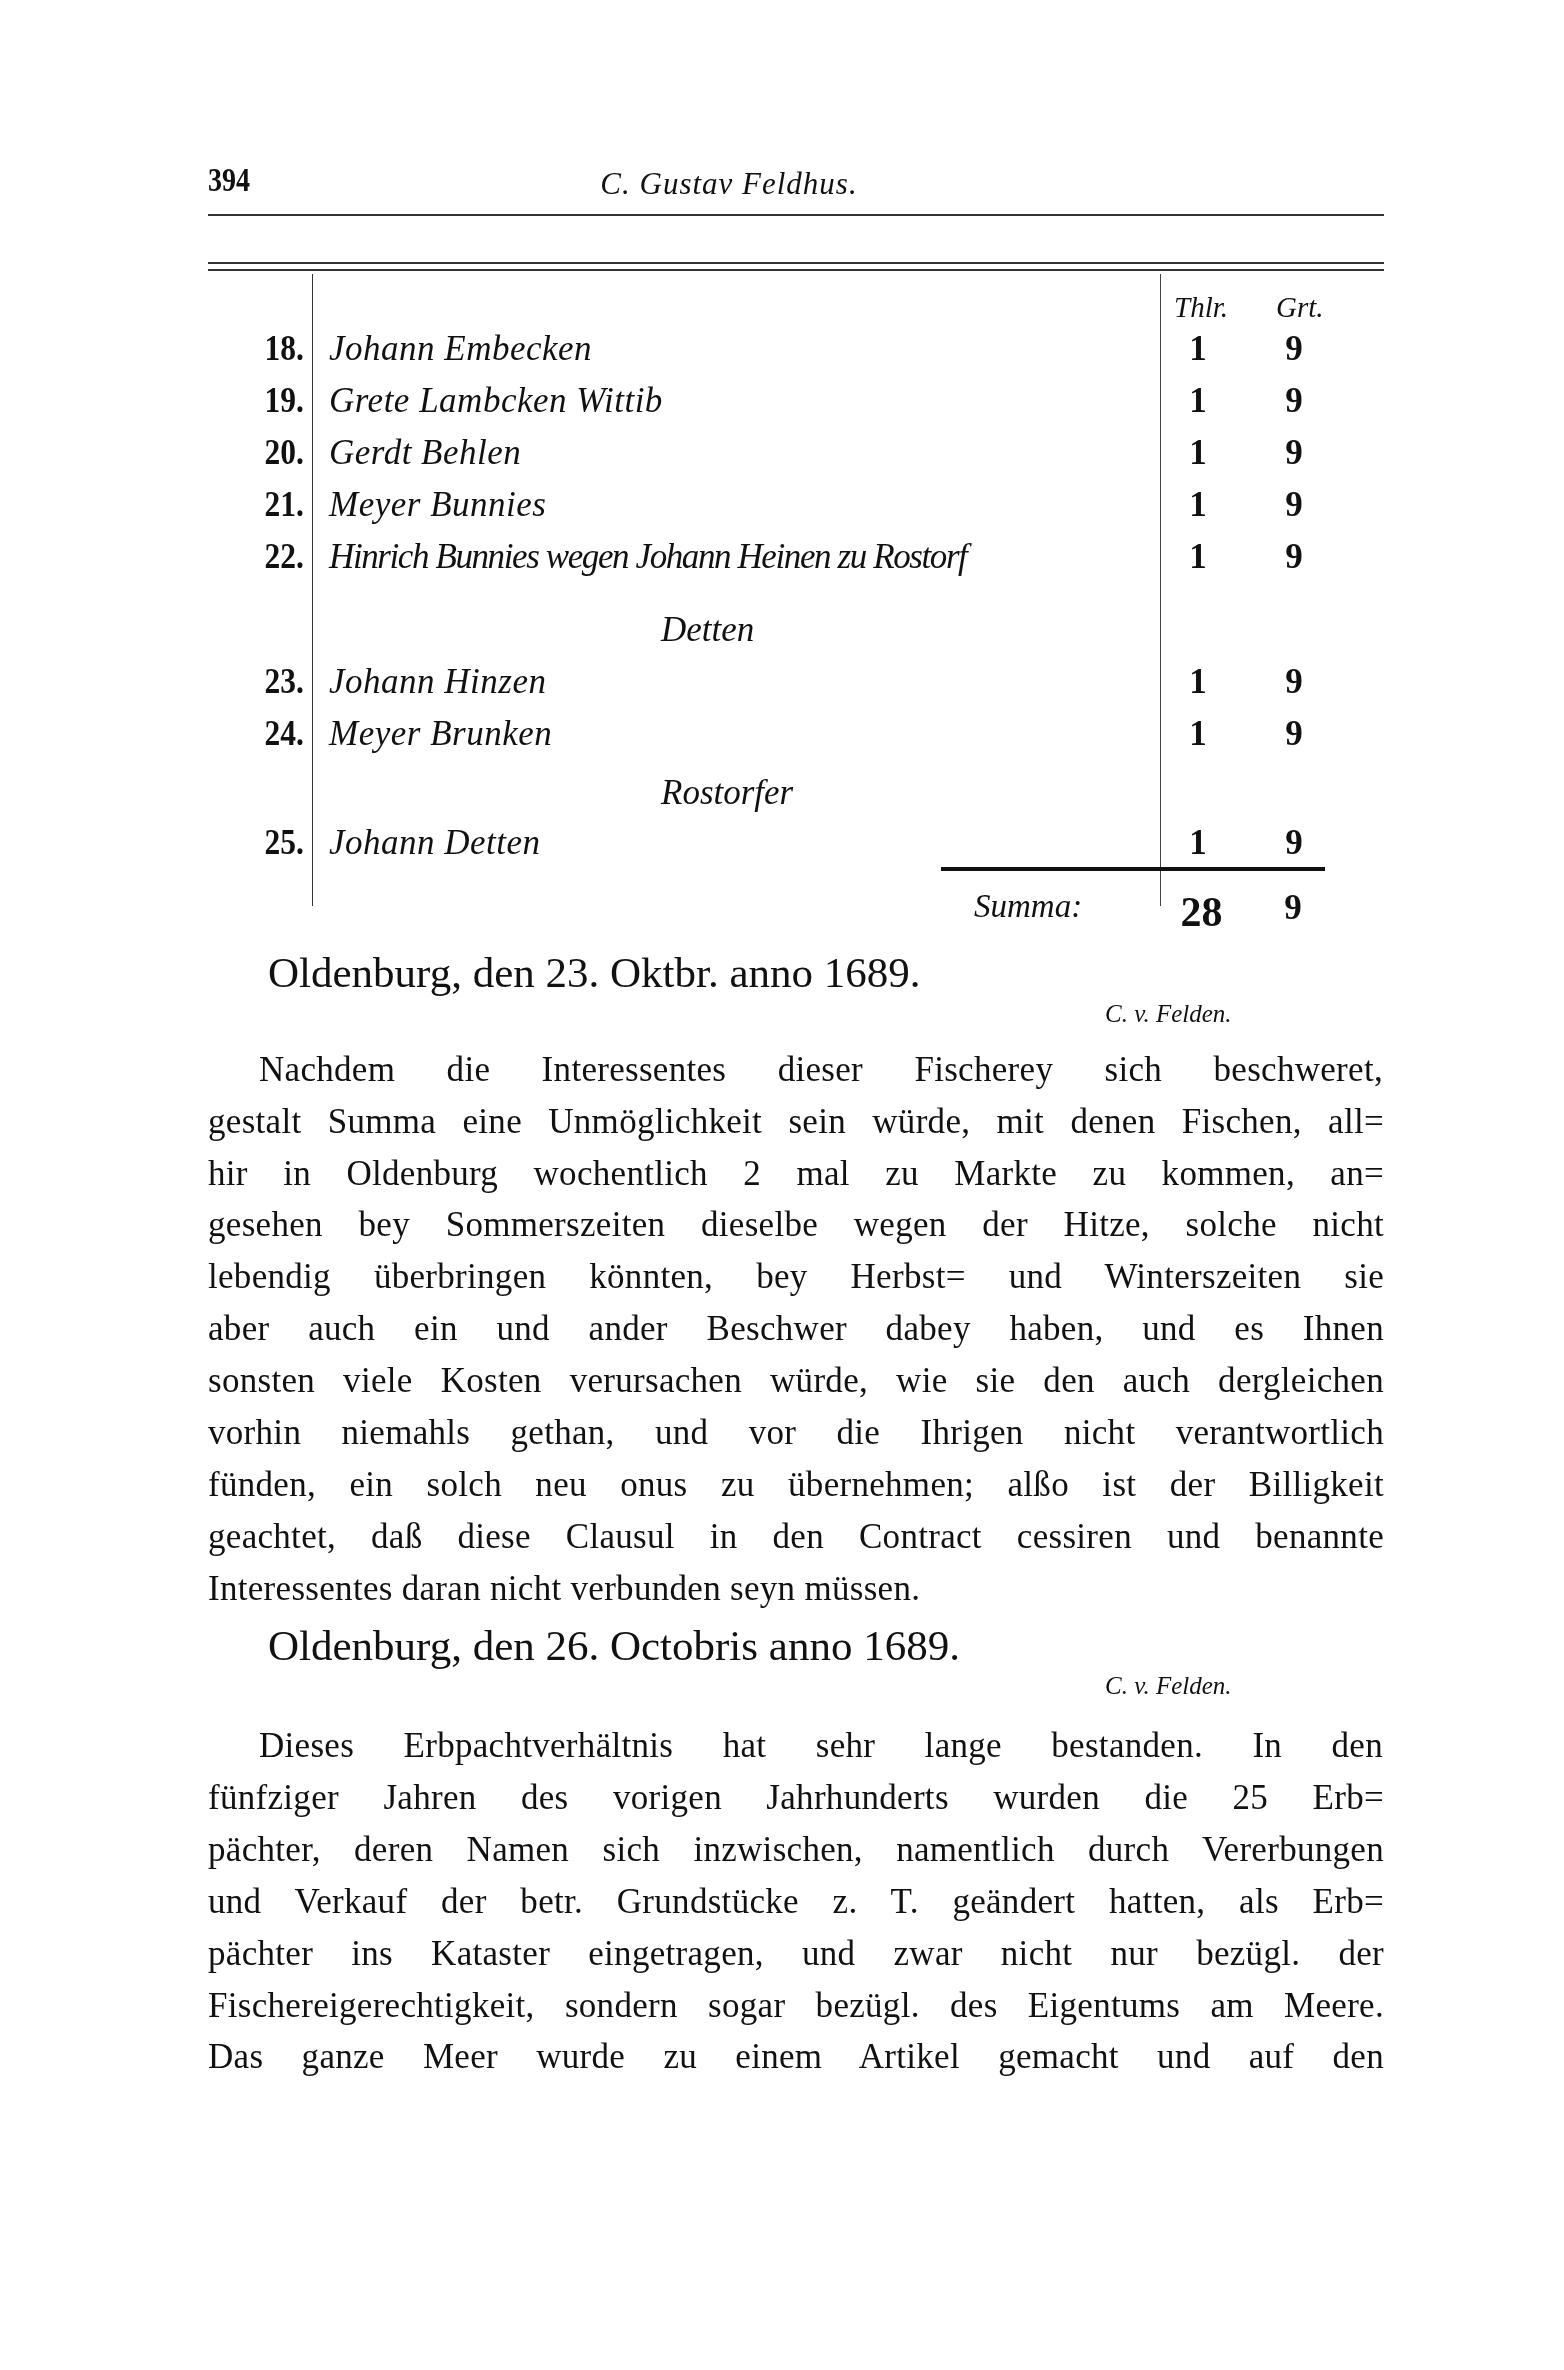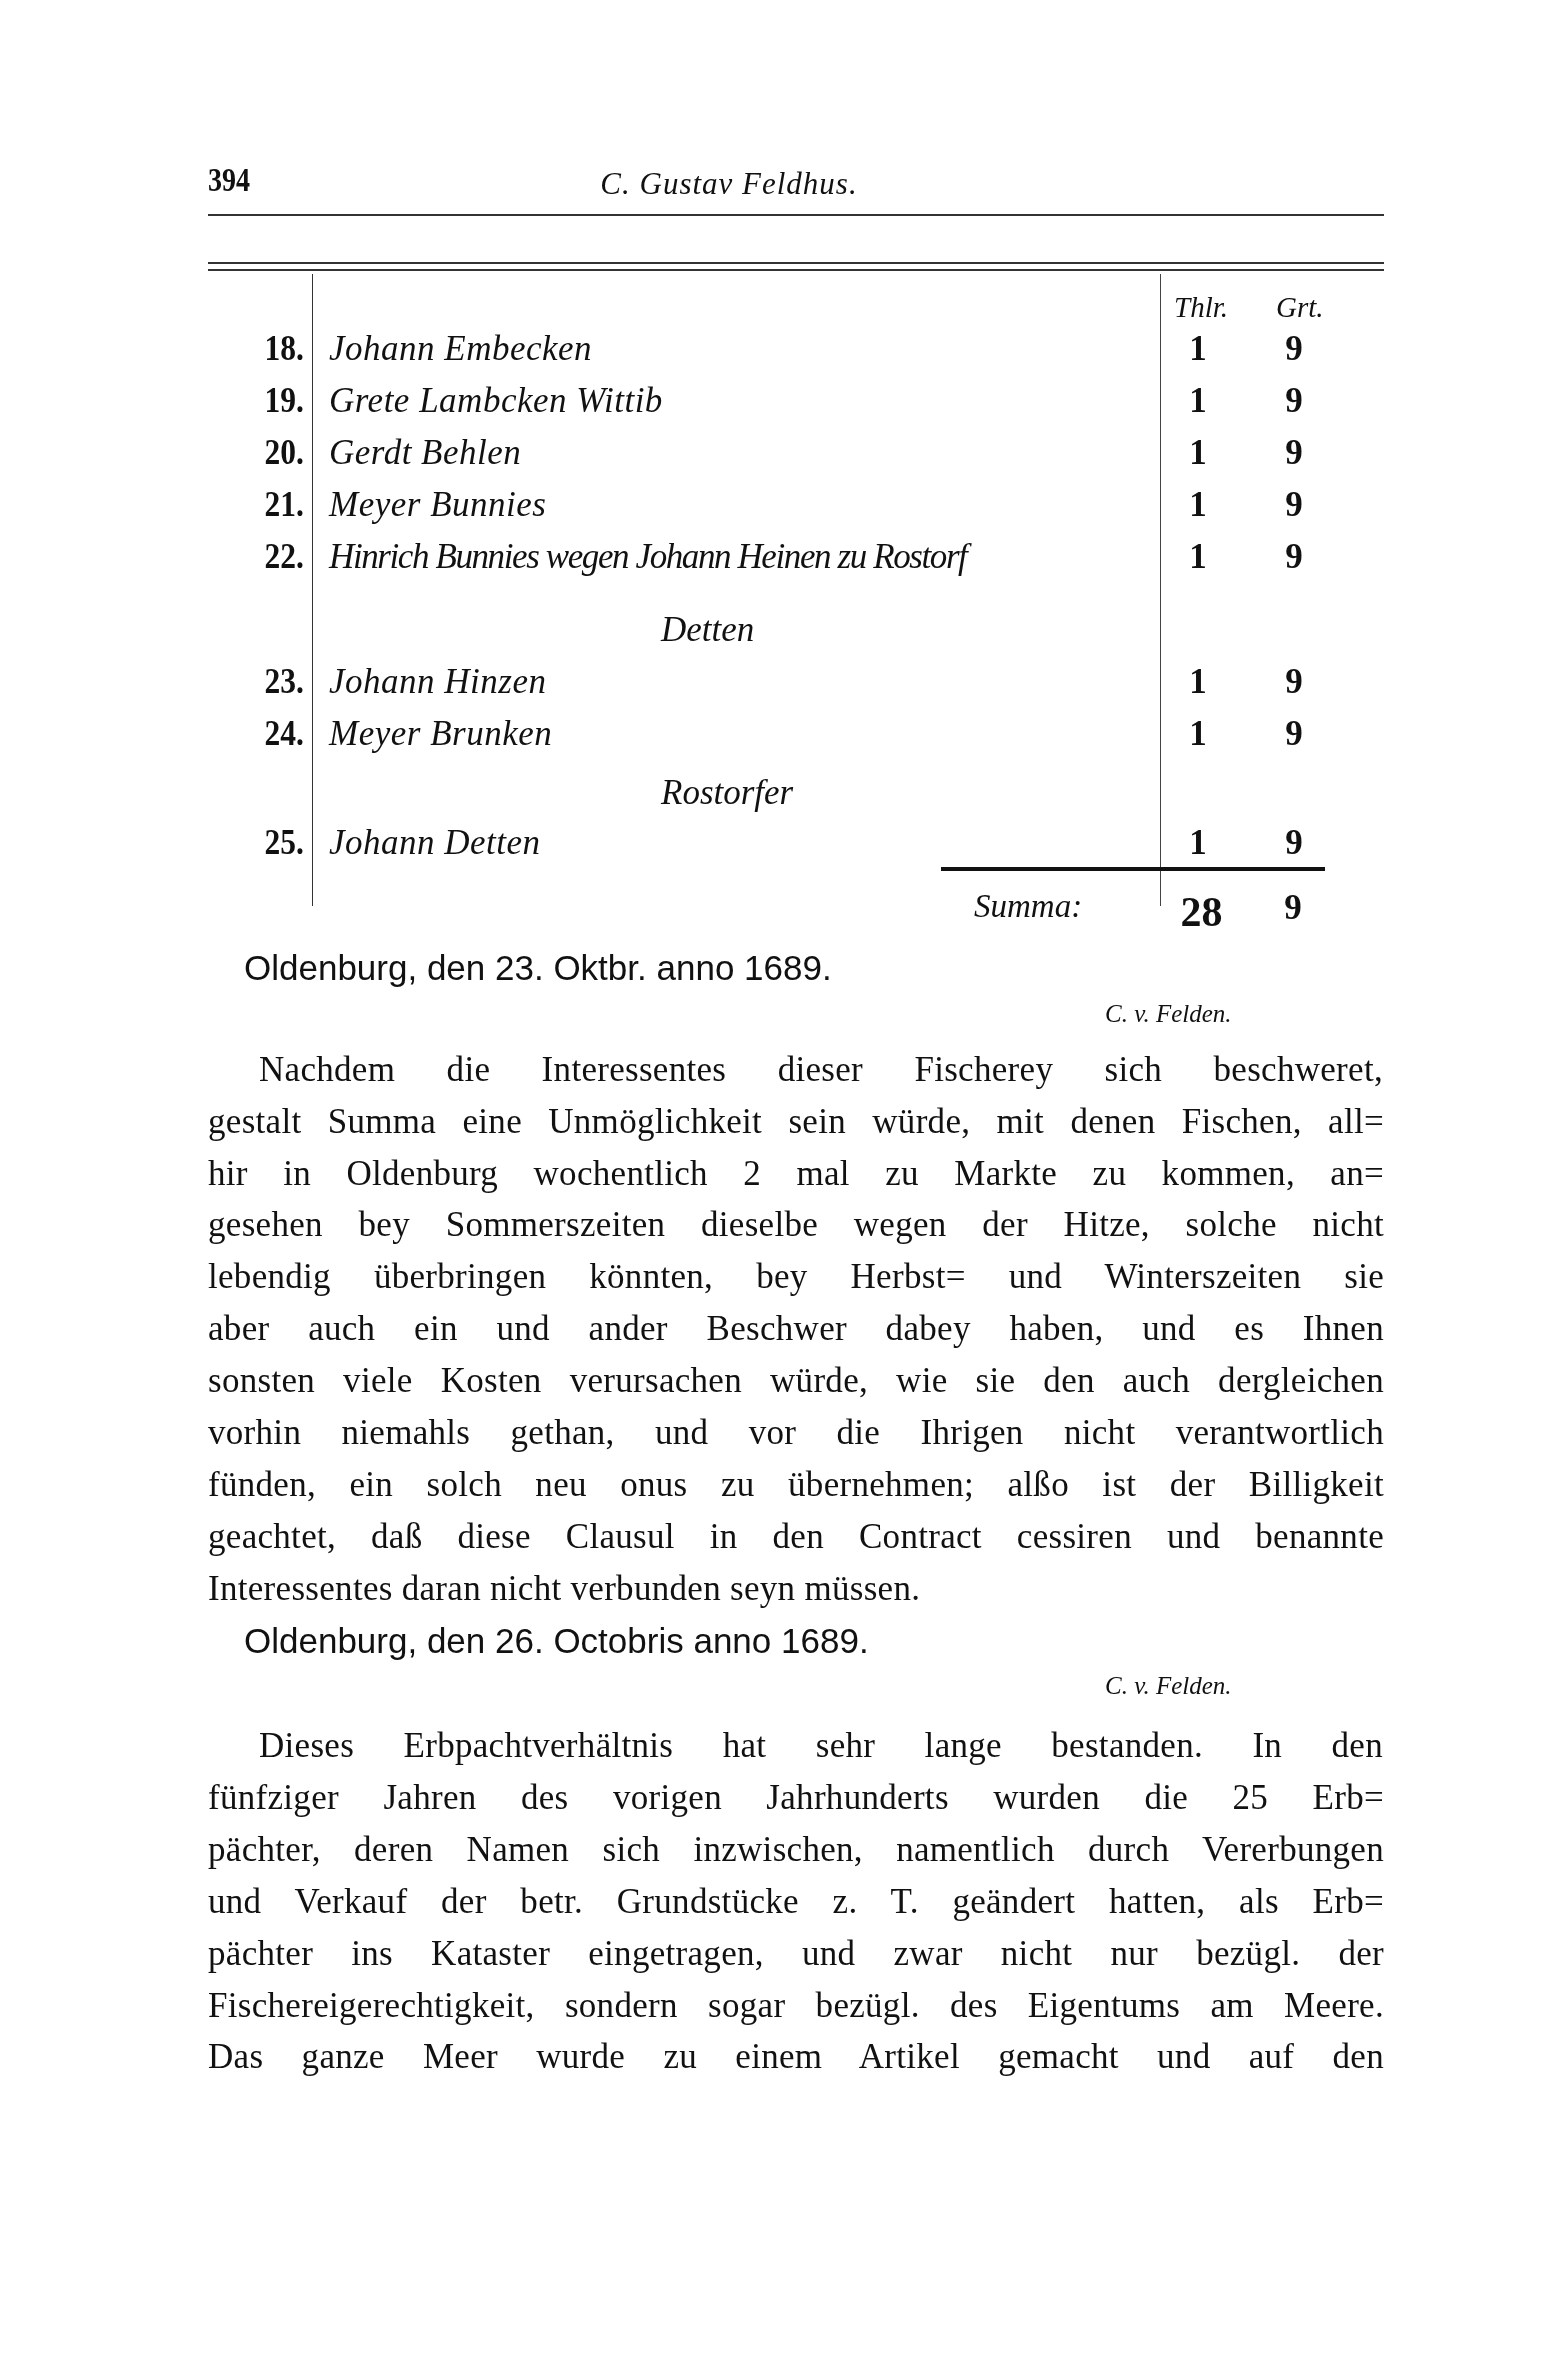--- a/index.html
+++ b/index.html
@@ -35,21 +35,21 @@
 
   .group-label { position: absolute; font-size: 35px; font-family: "Liberation Serif", serif; font-style: italic; }
   .sum-label { position: absolute; left: 974px; top: 868px; font-size: 33px; font-family: "Liberation Serif", serif; font-style: italic; }
   .sum-thlr { position: absolute; left: 1168px; top: 868px; width: 67px; text-align: center; font-size: 42px; font-family: "Liberation Serif", serif; font-weight: bold; }
   .sum-grt { position: absolute; left: 1264px; top: 868px; width: 58px; text-align: center; font-size: 35px; font-family: "Liberation Serif", serif; font-weight: bold; }
 
   
   .line { position: absolute; left: 208px; width: 1176px; font-size: 35px; font-family: "Liberation Serif", serif; white-space: nowrap; text-align: justify; text-align-last: justify; letter-spacing: 0.3px; }
   .line.indent { left: 259px; width: 1124px; }
   .line.last { text-align-last: left; }
-  .dateline { position: absolute; left: 244px; font-size: 35px; font-family: Liberation Sans, sans-serif; white-space: nowrap; }
+  .dateline { position: absolute; left: 268px; font-size: 43px; font-family: Liberation Serif, serif; white-space: nowrap; }
   .signature { position: absolute; left: 1105px; font-size: 25px; font-family: "Liberation Serif", serif; font-style: italic; white-space: nowrap; }
 </style>
 </head>
 <body>
 
 <div class="page">
 
   <div class="run-head">
     <span class="page-num">394</span>
     <div class="run-title">C. Gustav Feldhus.</div>

